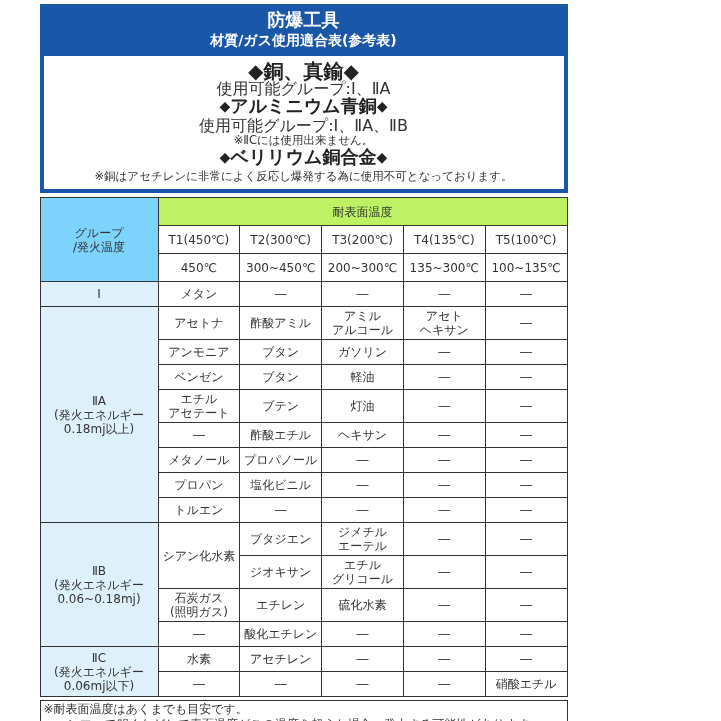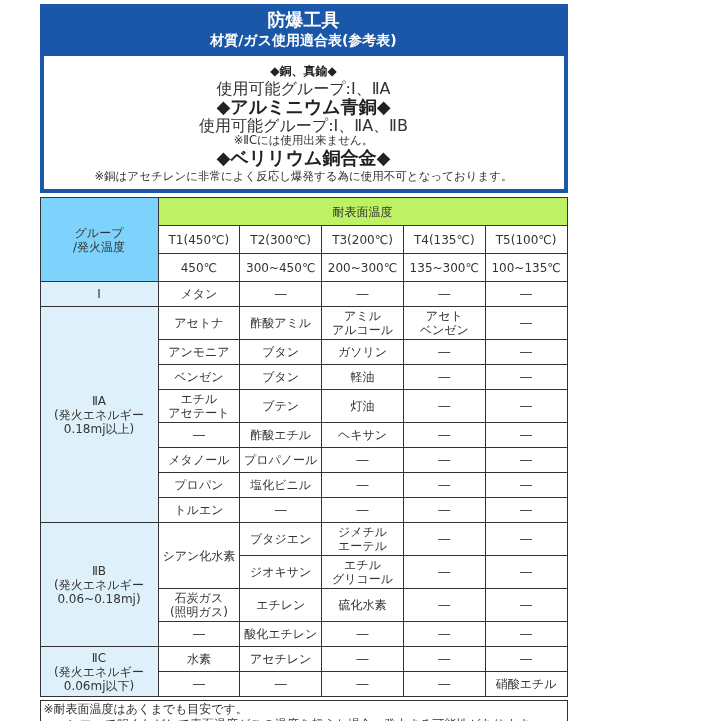--- a/index.html
+++ b/index.html
@@ -30,22 +30,22 @@
   .title-line1 { font-size: 18px; line-height: 22px; }
   .title-line2 { font-size: 14px; line-height: 19px; }
   
   .material-box {
     border: 4px solid #1b57a8;
     border-top: 0;
     background: #ffffff;
     text-align: center;
     padding: 5px 2px 6px 2px;
   }
-  .mat-name   { font-size: 12px; font-weight: bold; color: #222; line-height: 20px; }
-  .mat-name.big { font-size: 18px; line-height: 22px; }
+  .mat-name   { font-size: 20px; font-weight: bold; color: #222; line-height: 20px; }
+  .mat-name.big { font-size: 18px; line-height: 22px; font-family: Liberation Mono, monospace; }
   .mat-usable { font-size: 16px; line-height: 15px; }
   .mat-note   { font-size: 11.5px; line-height: 14px; }
   
   .gas-table {
     margin-top: 4px;
     border-collapse: collapse;
     table-layout: fixed;
     width: 528px;
     font-size: 12px;
   }
@@ -136,21 +136,21 @@
 
       <tr class="row-d">
         <td class="grp" rowspan="8">ⅡA
 (発火エネルギー
 0.18mj以上)</td>
         <td>アセトナ</td>
         <td>酢酸アミル</td>
         <td>アミル
 アルコール</td>
         <td>アセト
-ベンゼン</td>
+ヘキサン</td>
         <td>―</td>
       </tr>
       <tr class="row-s">
         <td>アンモニア</td>
         <td>ブタン</td>
         <td>ガソリン</td>
         <td>―</td>
         <td>―</td>
       </tr>
       <tr class="row-s">

